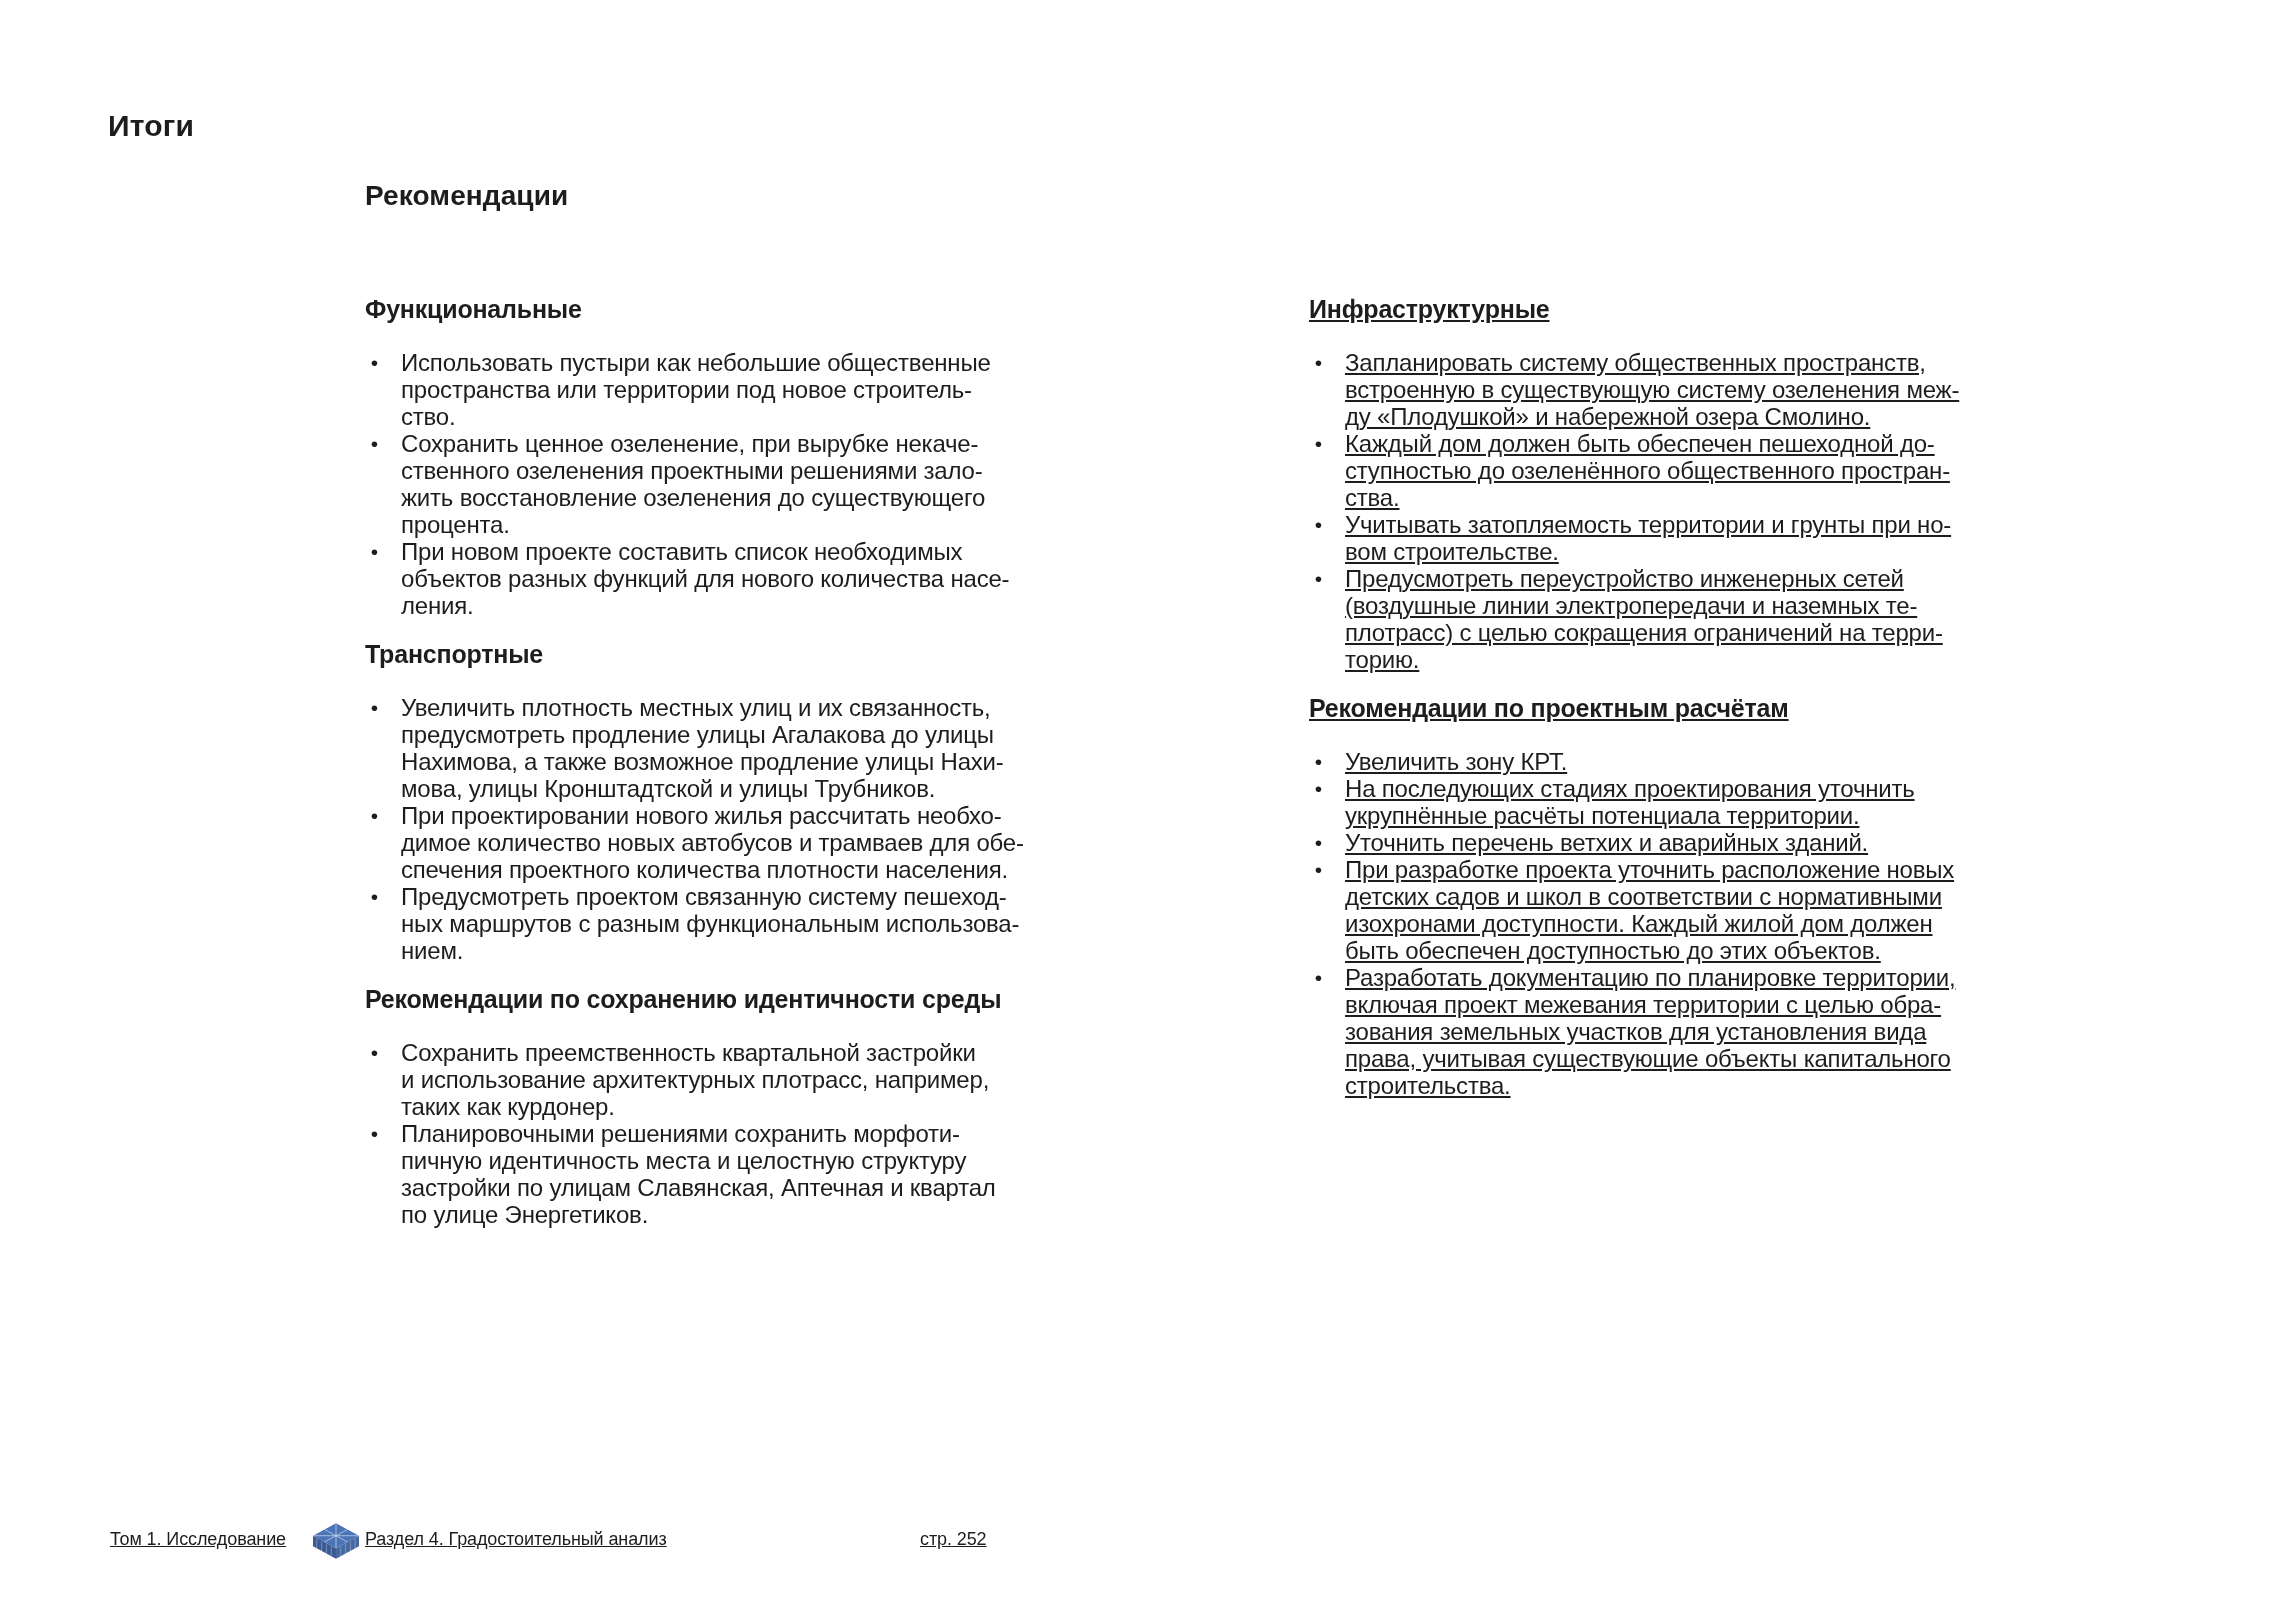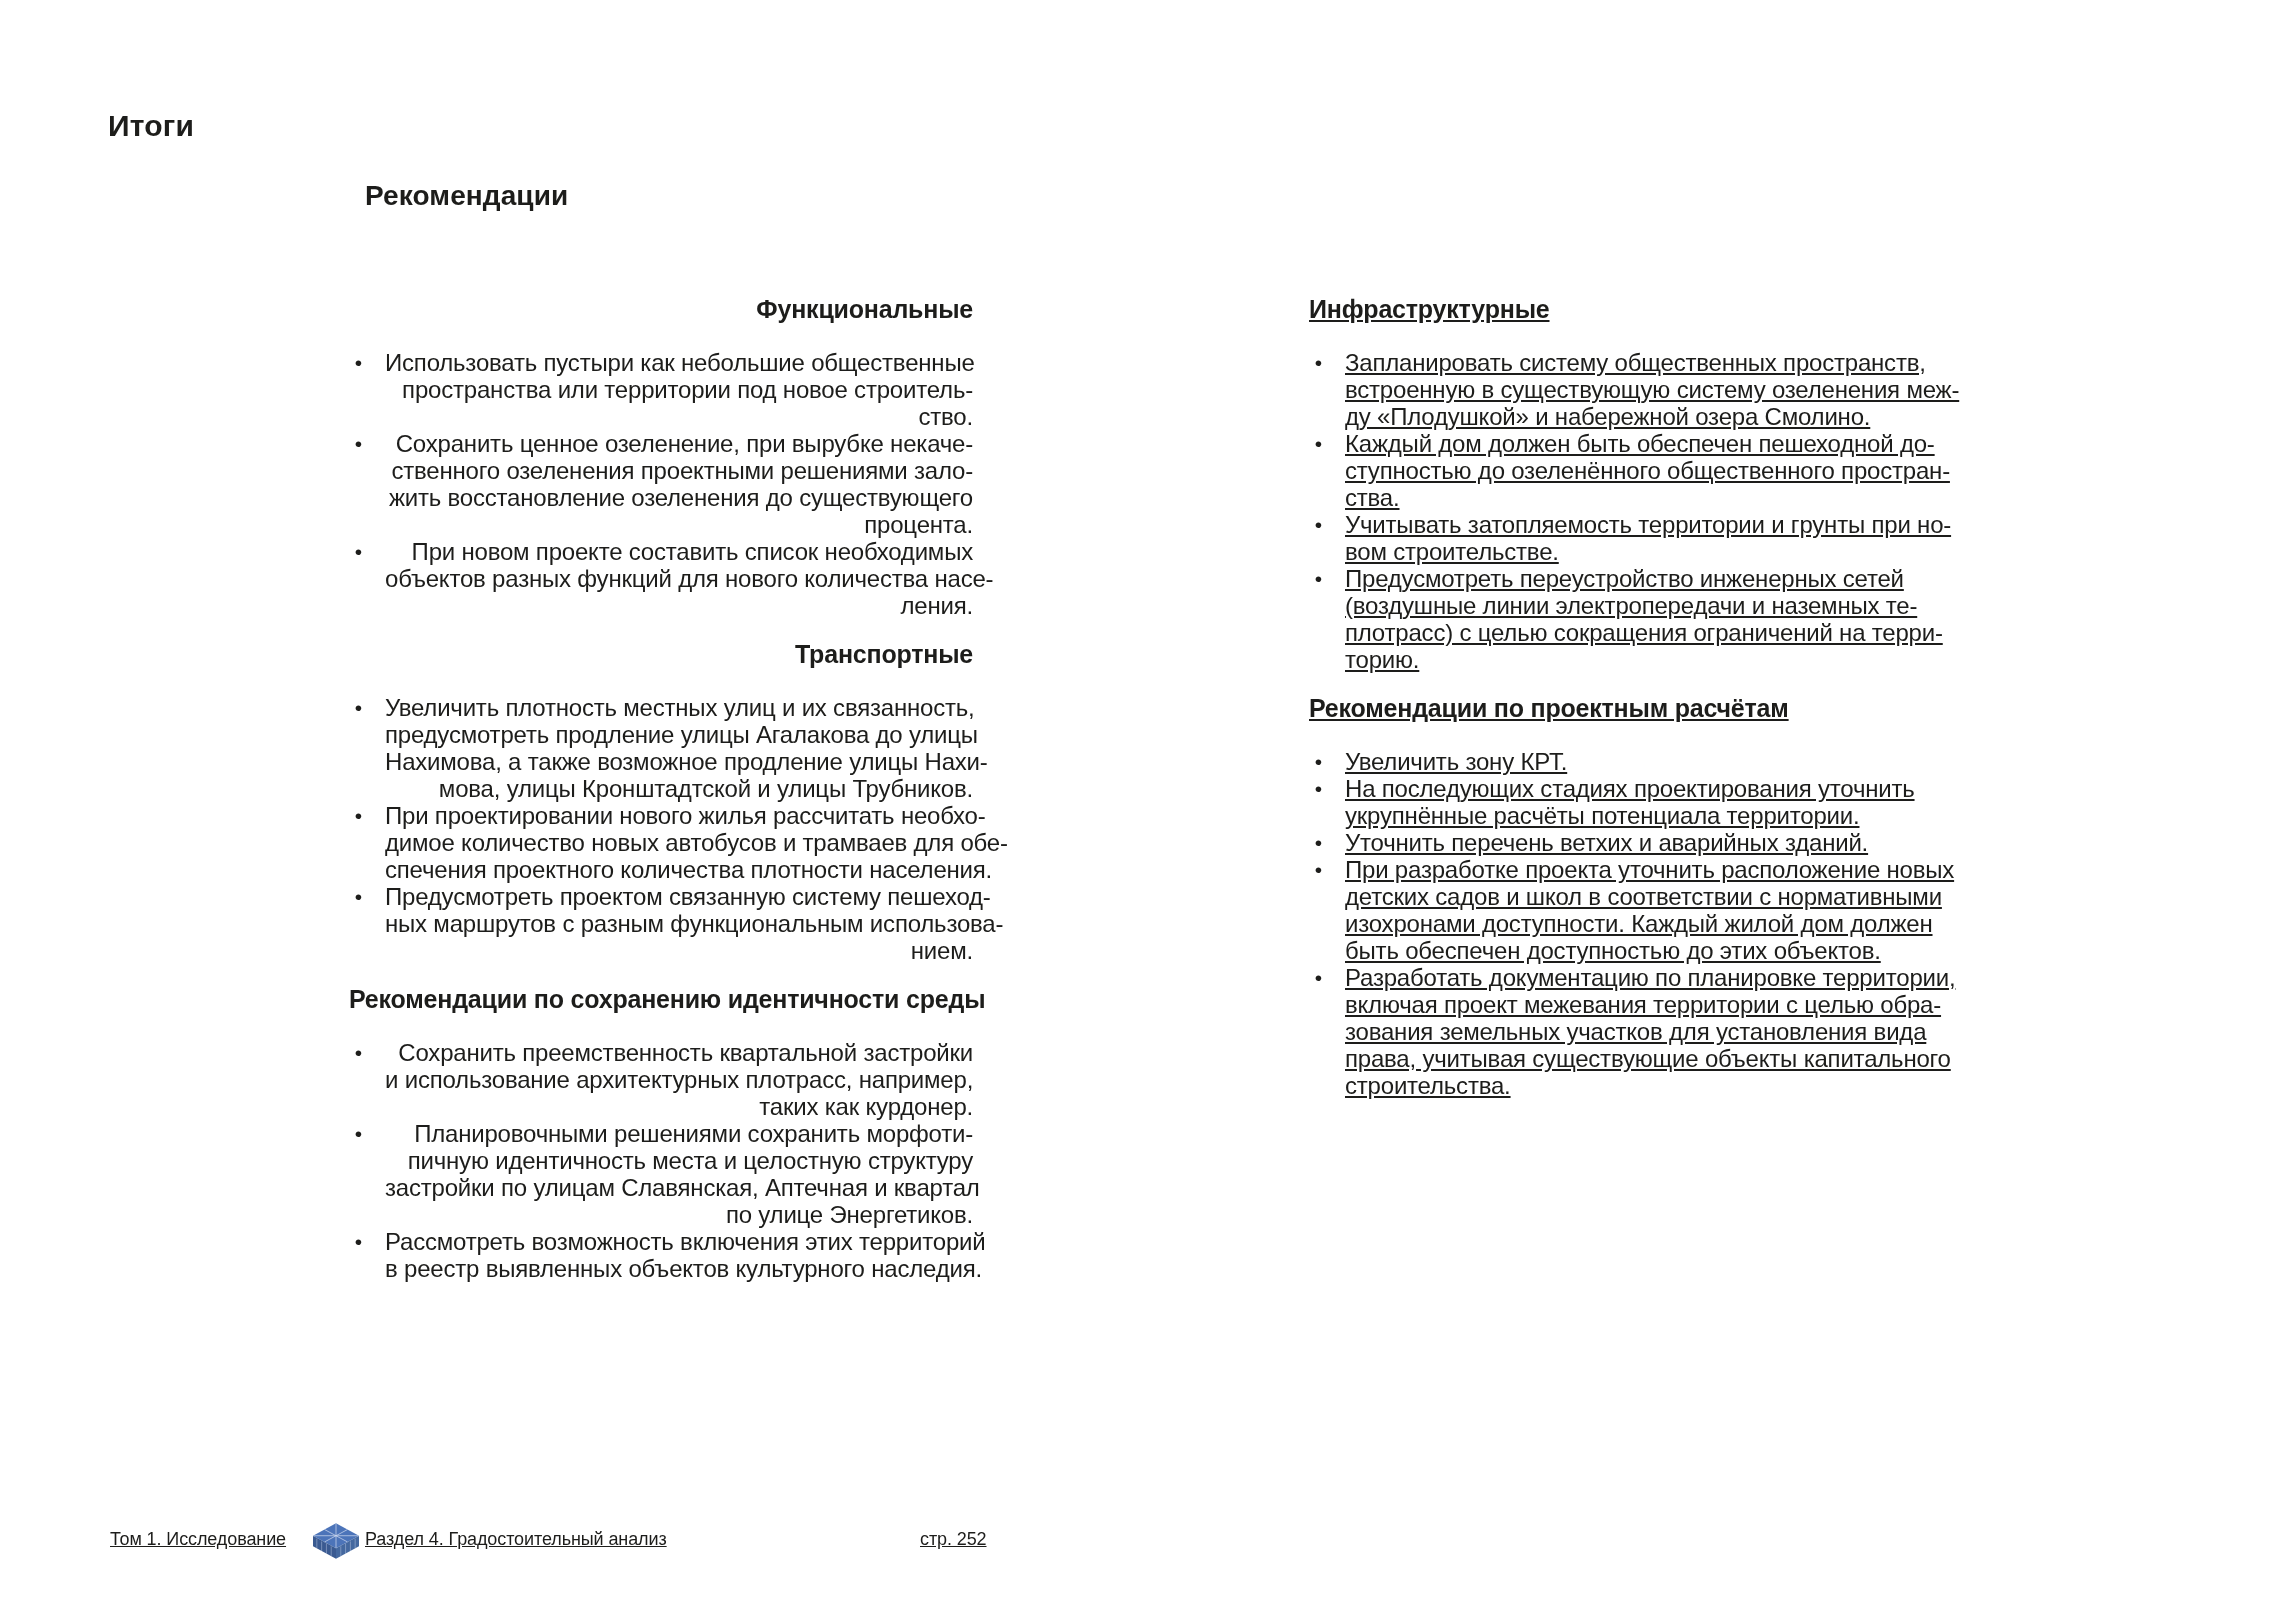--- a/index.html
+++ b/index.html
@@ -15,21 +15,21 @@
     position:absolute;left:108px;top:108px;
     font-size:30px;line-height:35px;font-weight:bold;
     letter-spacing:0.2px;margin:0;
   }
   .doc-subtitle{
     position:absolute;left:365px;top:181px;
     font-size:28px;line-height:30px;font-weight:bold;
     letter-spacing:0.1px;margin:0;
   }
   .col{position:absolute;top:296px;}
-  .col-left{left:349px;width:624px;text-align:right;}
+  .col-left{left:365px;width:624px;}
   .col-right{left:1309px;width:634px;text-decoration:underline;}
   .rec-section + .rec-section{margin-top:22px;}
   .rec-section h3{
     margin:0 0 26px 0;
     font-size:25px;line-height:27px;font-weight:bold;
     white-space:nowrap;letter-spacing:-0.2px;
   }
   .rec-section ul{
     list-style:none;margin:0;padding:0;
   }
@@ -104,22 +104,20 @@
       <section class="rec-section">
         <h3>Рекомендации по сохранению идентичности среды</h3>
         <ul>
           <li>Сохранить преемственность квартальной застройки
 и использование архитектурных плотрасс, например,
 таких как курдонер.</li>
           <li>Планировочными решениями сохранить морфоти-
 пичную идентичность места и целостную структуру
 застройки по улицам Славянская, Аптечная и квартал
 по улице Энергетиков.</li>
-          <li>Рассмотреть возможность включения этих территорий
-в реестр выявленных объектов культурного наследия.</li>
         </ul>
       </section>
     </div>
   <div class="col col-right" id="col-1">
       <section class="rec-section">
         <h3>Инфраструктурные</h3>
         <ul>
           <li>Запланировать систему общественных пространств,
 встроенную в существующую систему озеленения меж-
 ду «Плодушкой» и набережной озера Смолино.</li>

